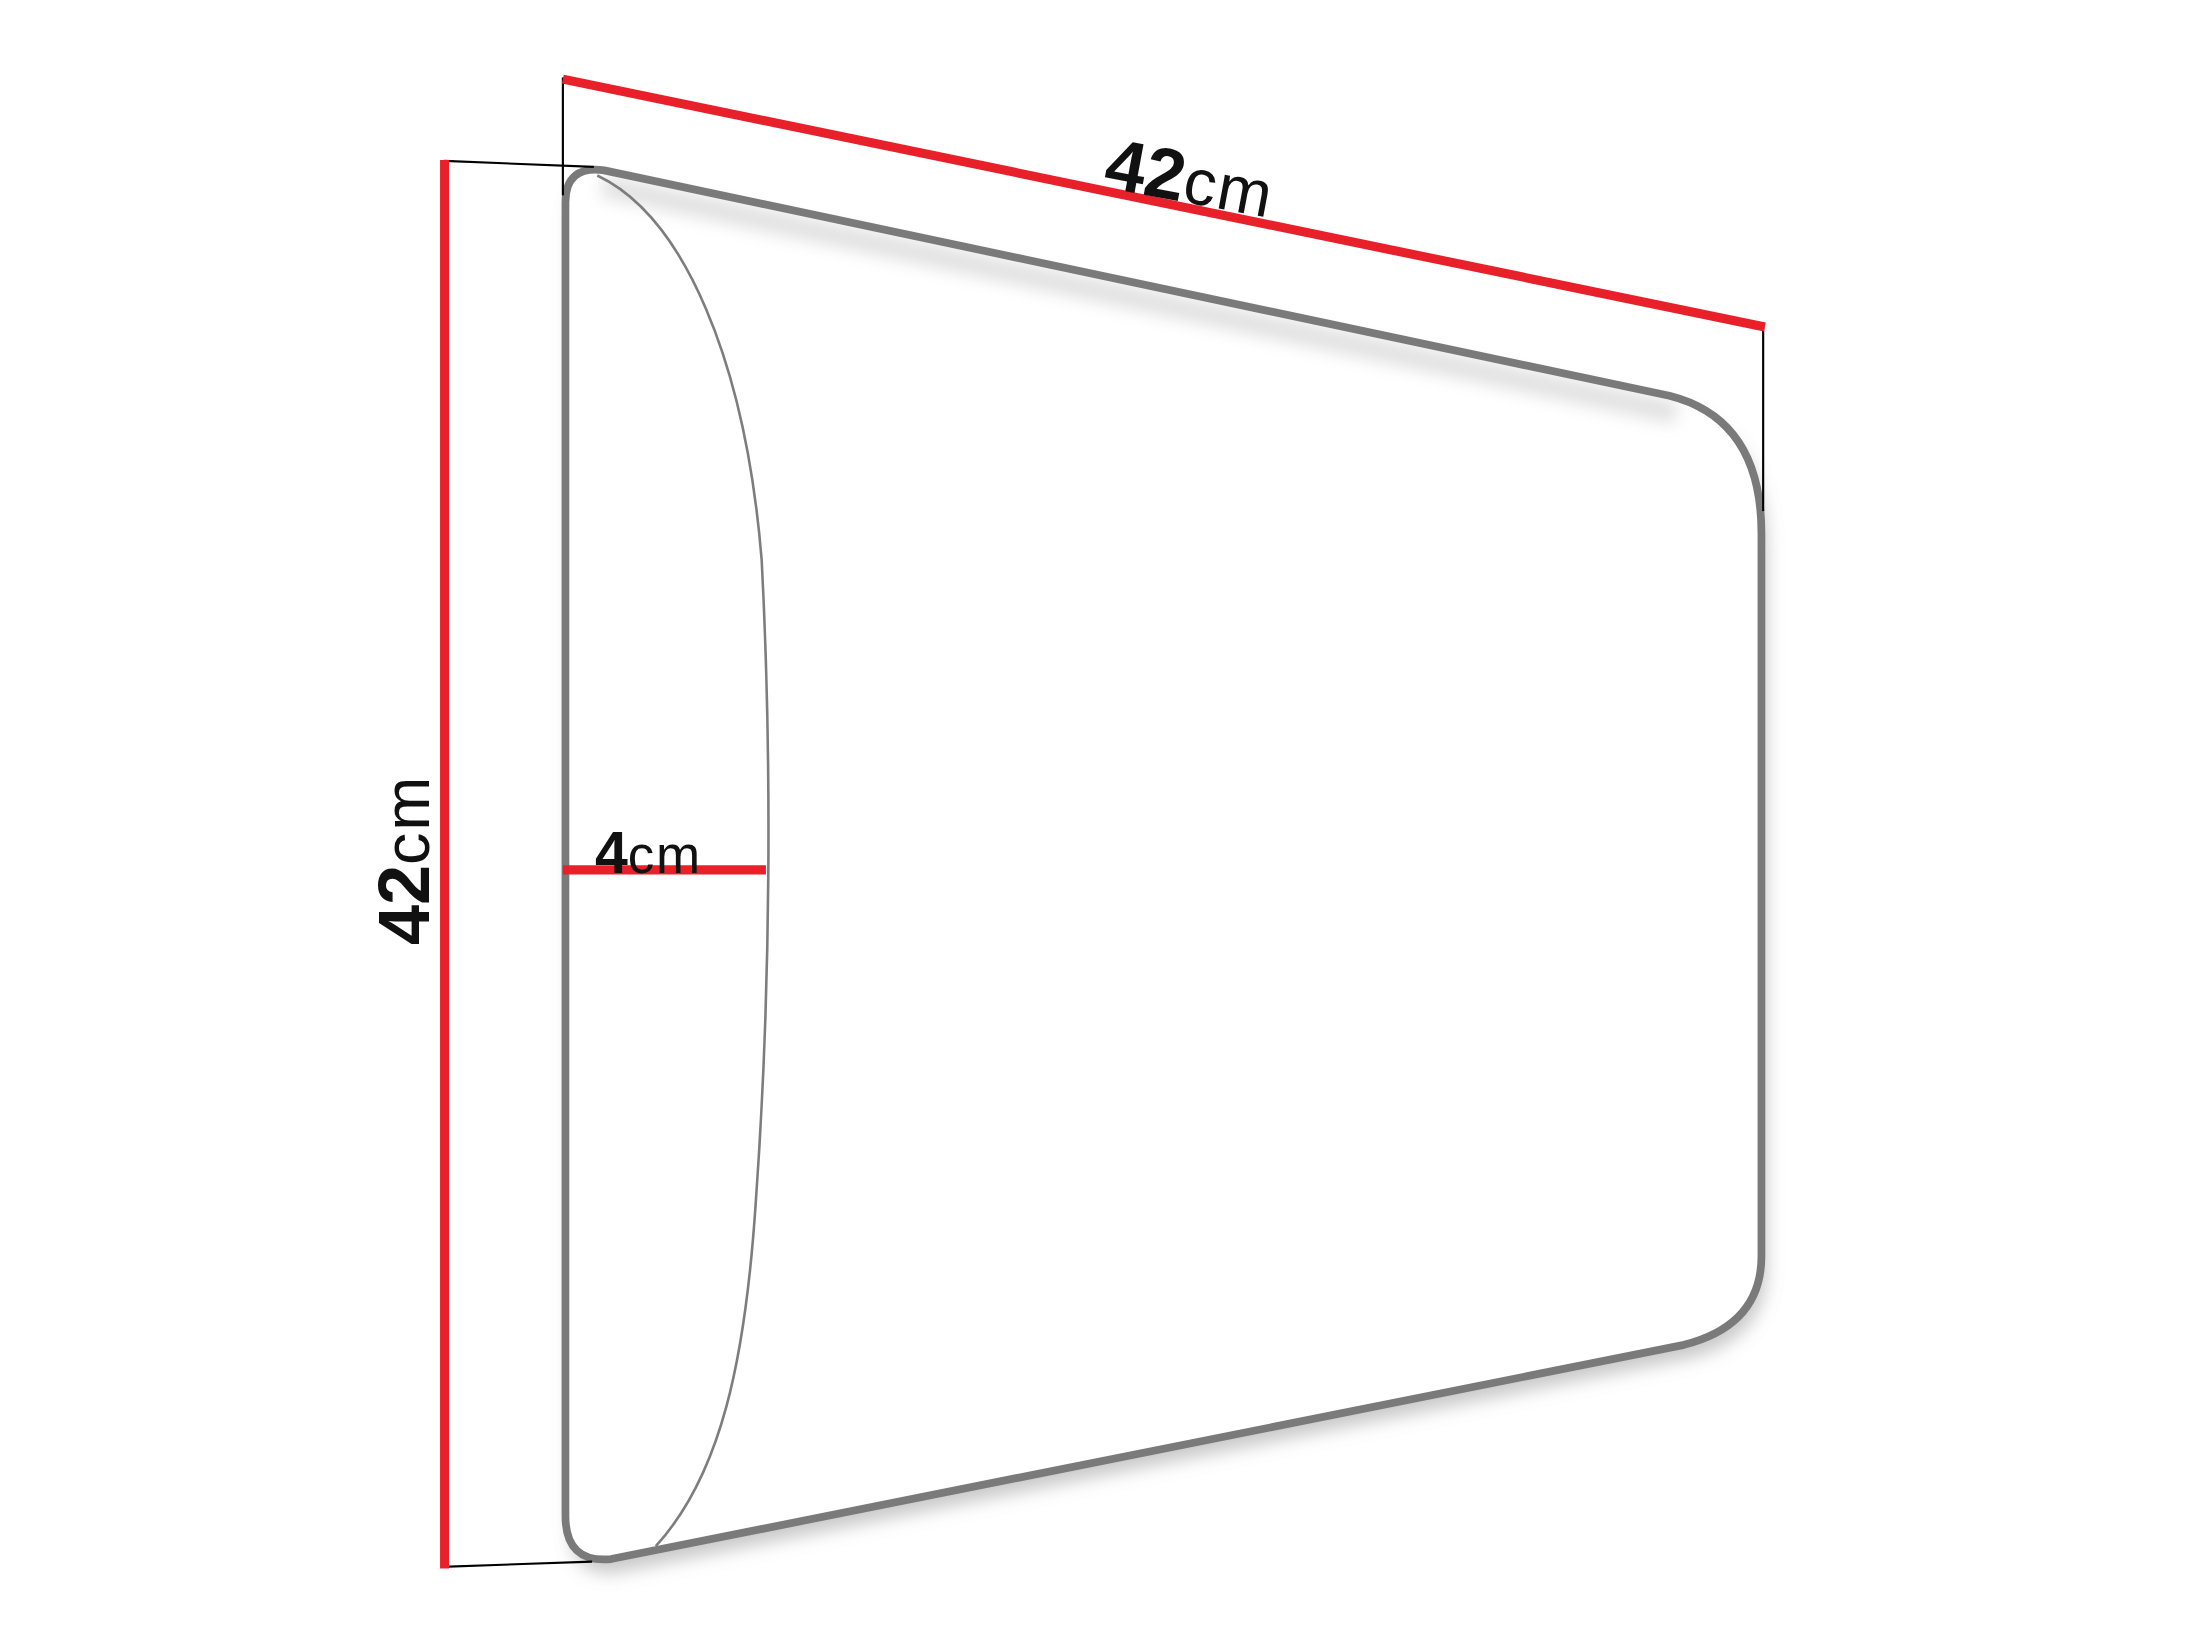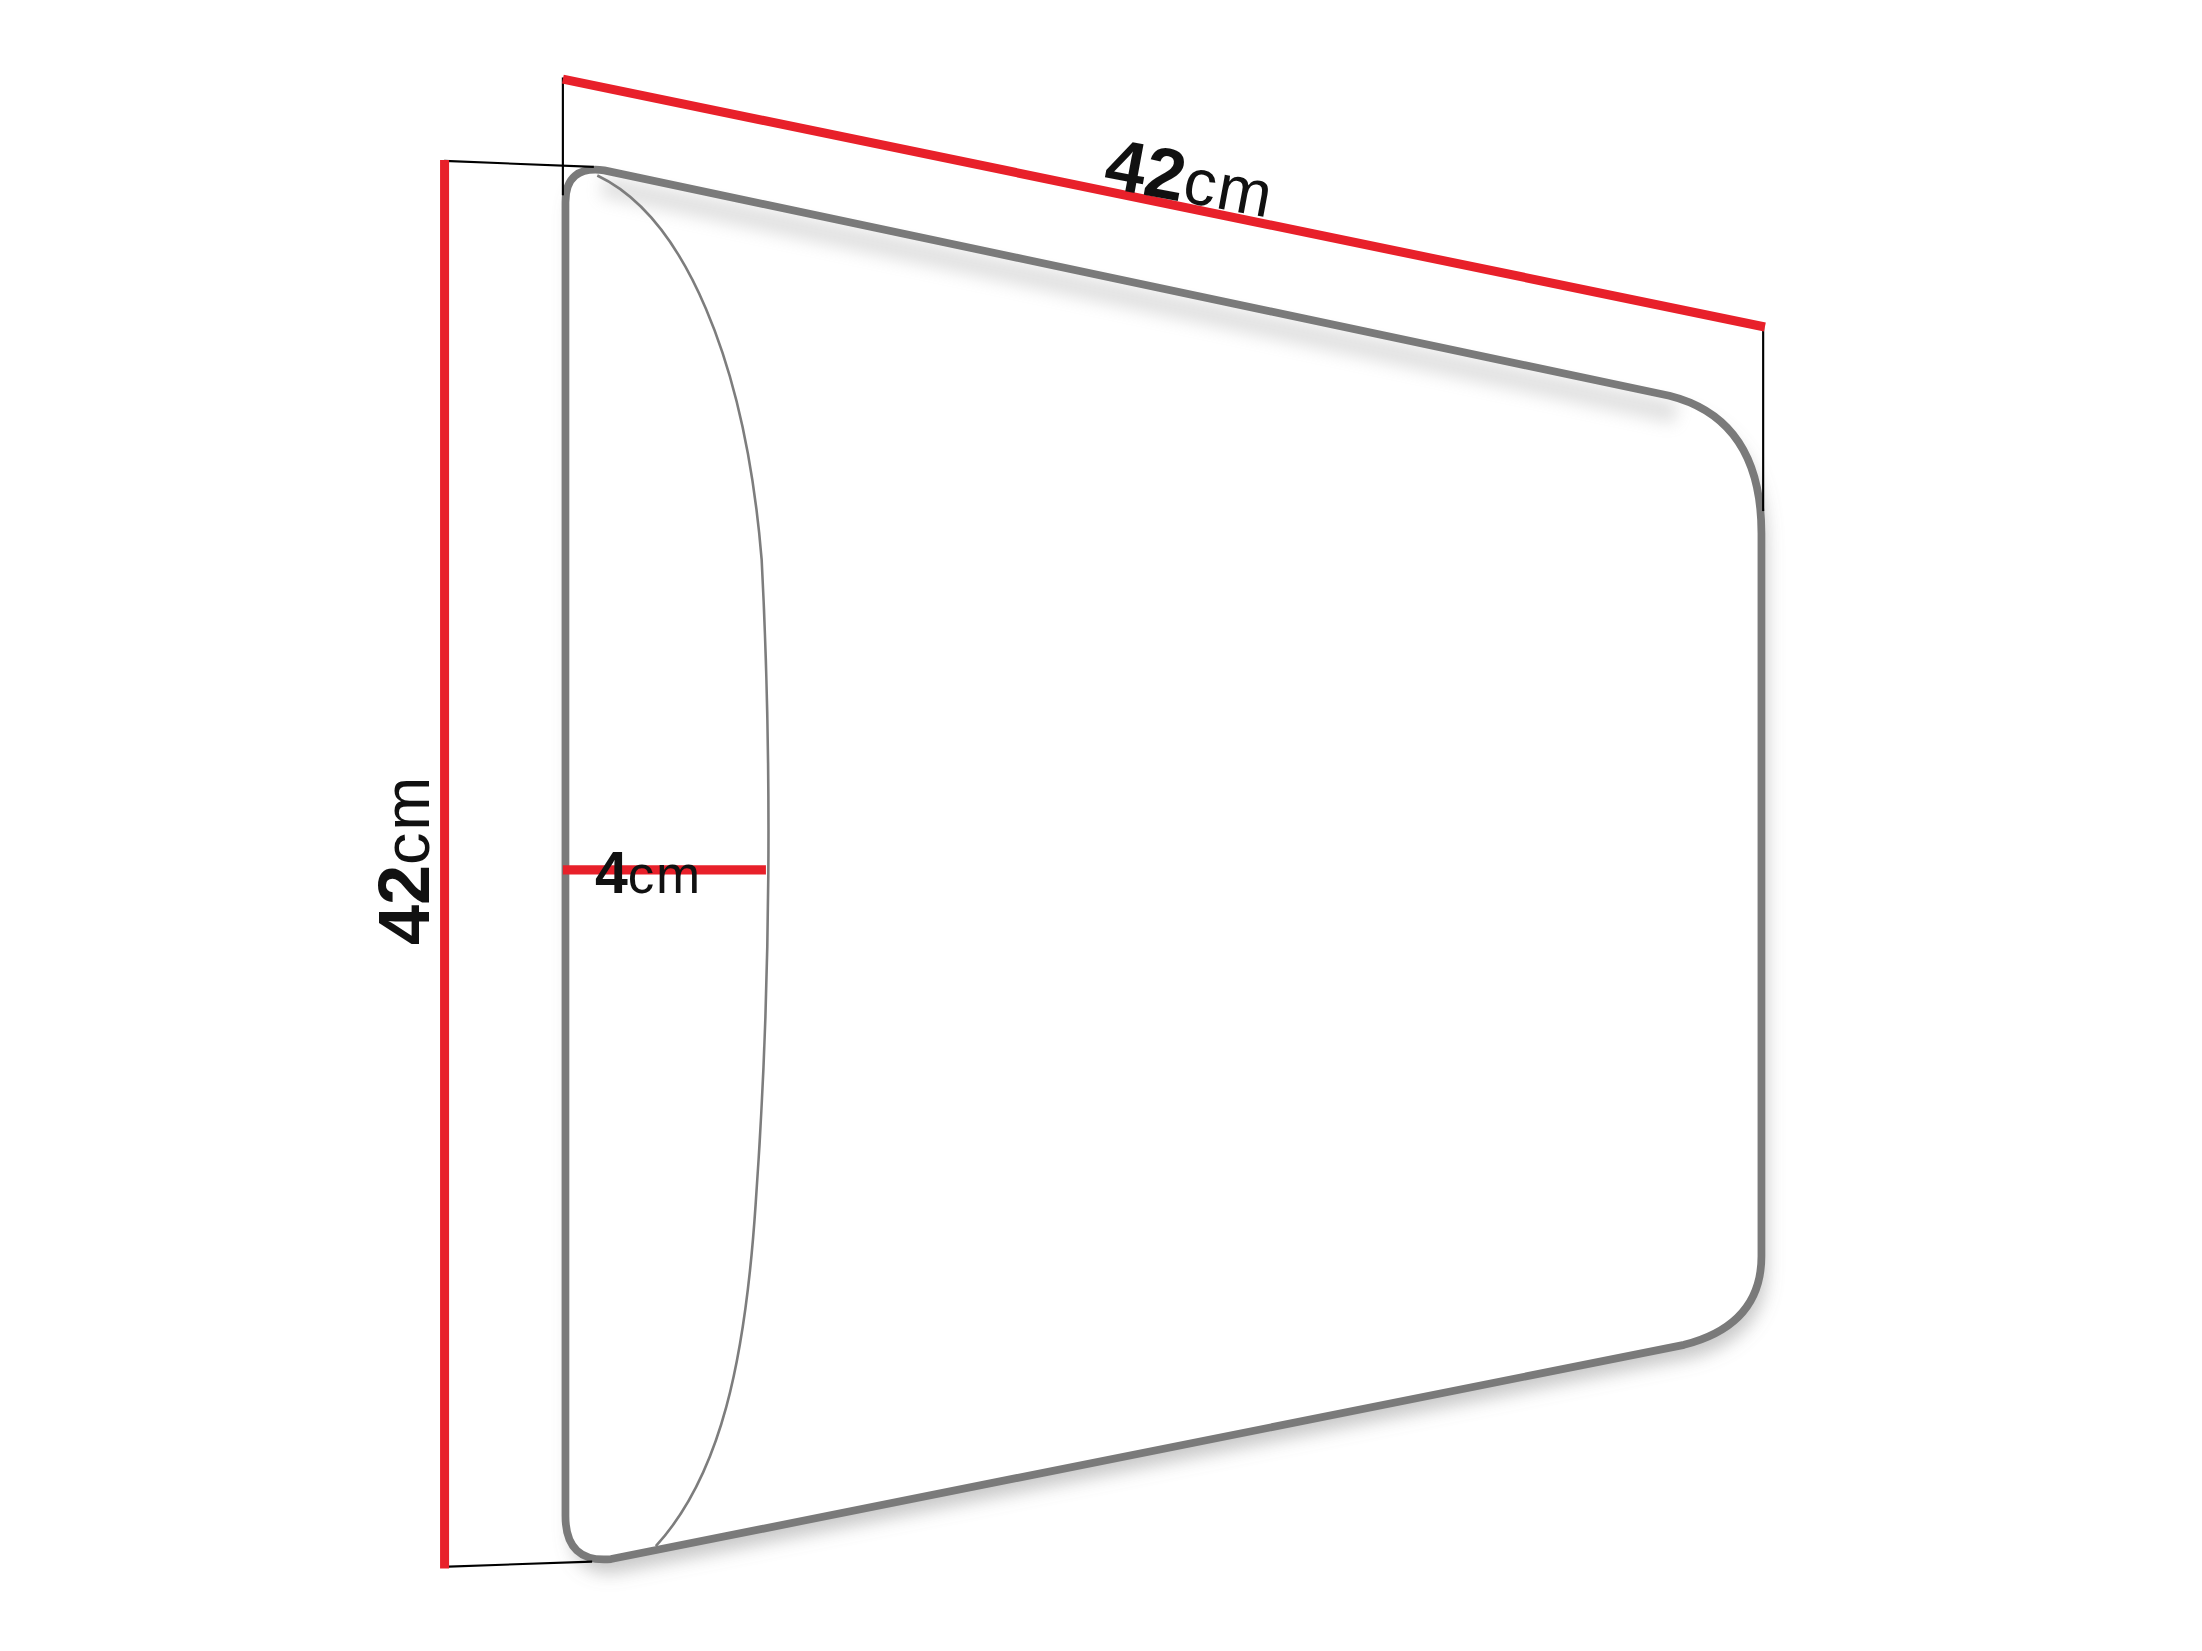--- a/index.html
+++ b/index.html
@@ -26,21 +26,21 @@
   #label-width { left: 1113px; top: 127px; font-size: 72px;
                  transform: rotate(10.5deg); transform-origin: left top; }
   #label-width .unit { font-size: 65px; }
 
   
   #label-height { left: 404px; top: 860px; font-size: 72px;
                   transform: translate(-50%, -50%) rotate(-90deg); }
   #label-height .unit { font-size: 65px; }
 
   
-  #label-depth { left: 595px; top: 844px; font-size: 59px; }
+  #label-depth { left: 595px; top: 824px; font-size: 59px; }
   #label-depth .unit { font-size: 53px; }
 </style>
 </head>
 <body>
 
 <div class="stage">
 
   <svg width="2203" height="1652" viewBox="0 0 2560 1920">
     <defs>
       <filter id="softShadow" x="-20%" y="-20%" width="140%" height="140%">

